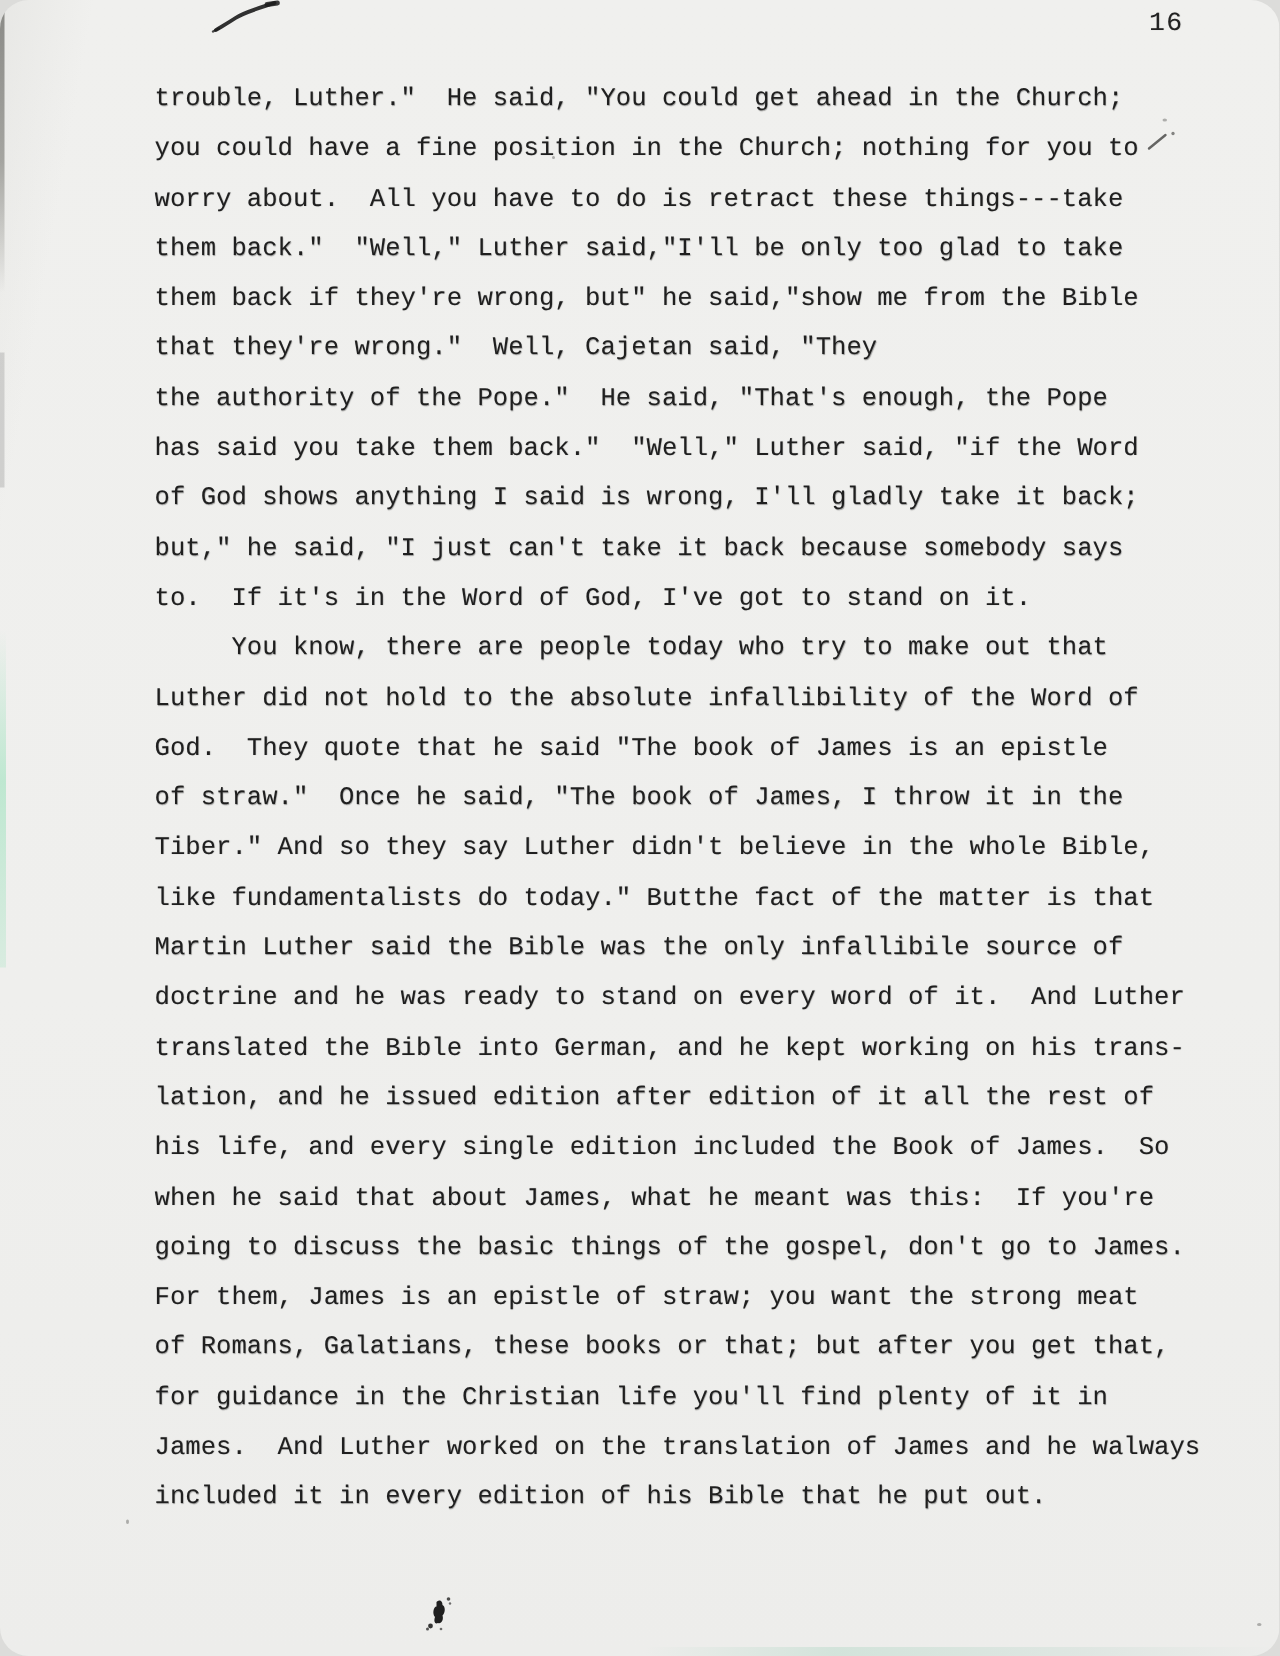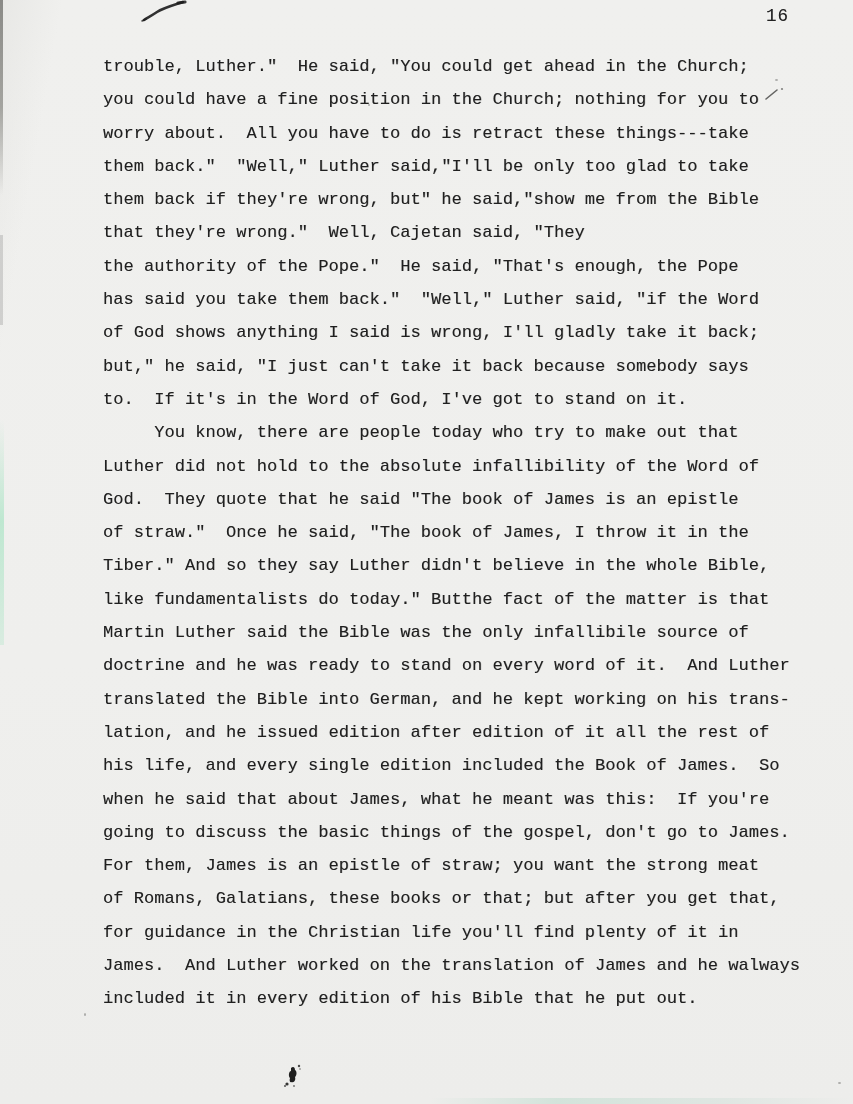--- a/index.html
+++ b/index.html
@@ -10,20 +10,21 @@
     font-family: "Liberation Mono", "DejaVu Sans Mono", monospace;
   }
   .page {
     position: relative;
     width: 853px;
     height: 1104px;
     overflow: hidden;
     background:
       linear-gradient(100deg, rgba(225,225,222,0.55) 0%, rgba(240,240,238,0) 6%),
       linear-gradient(180deg, #f0f0ee 0%, #efefed 60%, #ededeb 100%);
+    border-radius: 19px;
   }
   
   .edge-left-dark {
     position: absolute;
     left: 0; top: 0;
     width: 3px; height: 195px;
     background: linear-gradient(180deg, #6a6a66 0%, #8d8d88 55%, rgba(160,160,155,0) 100%);
     opacity: 0.75;
   }
   .edge-left-tint {

